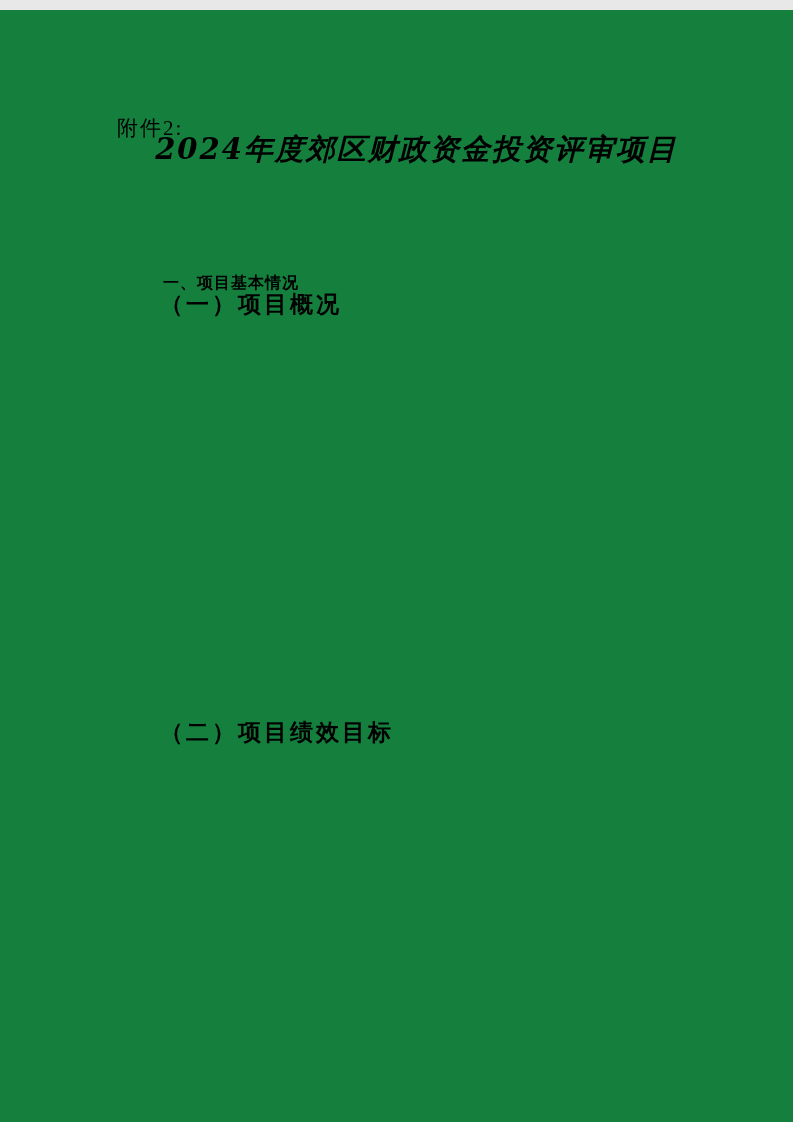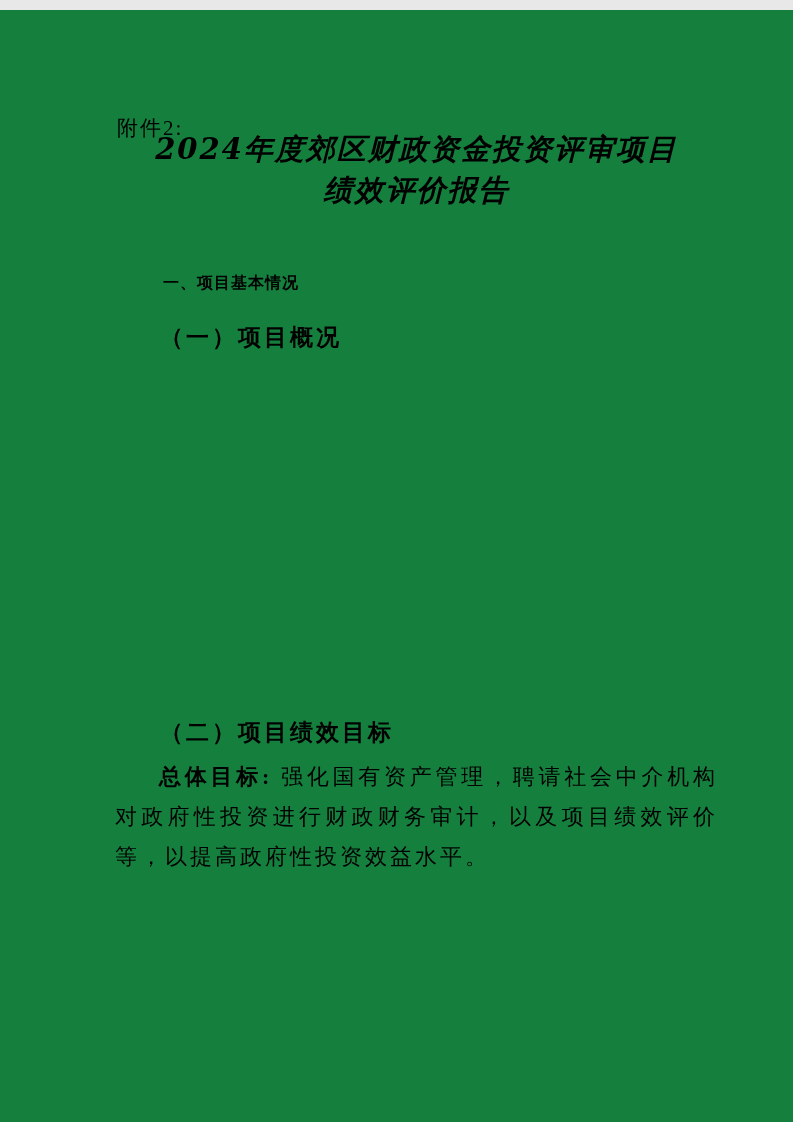--- a/index.html
+++ b/index.html
@@ -30,21 +30,21 @@
     font-weight:bold;font-size:16px;line-height:30px;letter-spacing:1px;
   }
   .h1a{top:258px;}
   .h1b{top:957px;}
   .h-kai{
     position:absolute;left:115px;width:603px;
     padding-left:45px;box-sizing:border-box;
     font-family:"Liberation Serif","DejaVu Serif",serif;
     font-weight:bold;font-size:23px;line-height:30px;letter-spacing:3px;
   }
-  .h2a{top:313px;}
+  .h2a{top:280px;}
   .h2b{top:708px;}
   .body-para{
     position:absolute;left:115px;width:603px;
     font-size:22px;line-height:40px;letter-spacing:3px;
     text-align:justify;text-indent:2em;
     font-family:"Liberation Serif","DejaVu Serif",serif;
   }
   .p1{top:339px;}
   .p2{top:747px;}
   .p3{top:872px;}
@@ -52,29 +52,25 @@
 </style>
 </head>
 <body>
 
 <div class="page">
 
   <div class="attachment">附件2:</div>
 
   <div class="doc-title">
     <div>2024年度郊区财政资金投资评审项目</div>
-    <div>绩效评价报告</div>
   </div>
 
   <div class="h-black h1a">一、项目基本情况</div>
 
   <div class="h-kai h2a">（一）项目概况</div>
 
 
   <div class="h-kai h2b">（二）项目绩效目标</div>
 
-  <div class="body-para p2">
-    <span class="lead">总体目标:</span><span>强化国有资产管理，聘请社会中介机构对政府性投资进行财政财务审计，以及项目绩效评价等，以提高政府性投资效益水平。</span>
-  </div>
 
 
 
 </div>
 
 </body></html>

